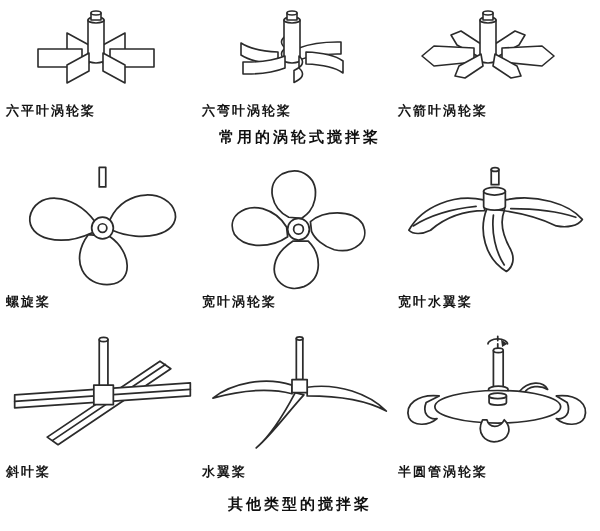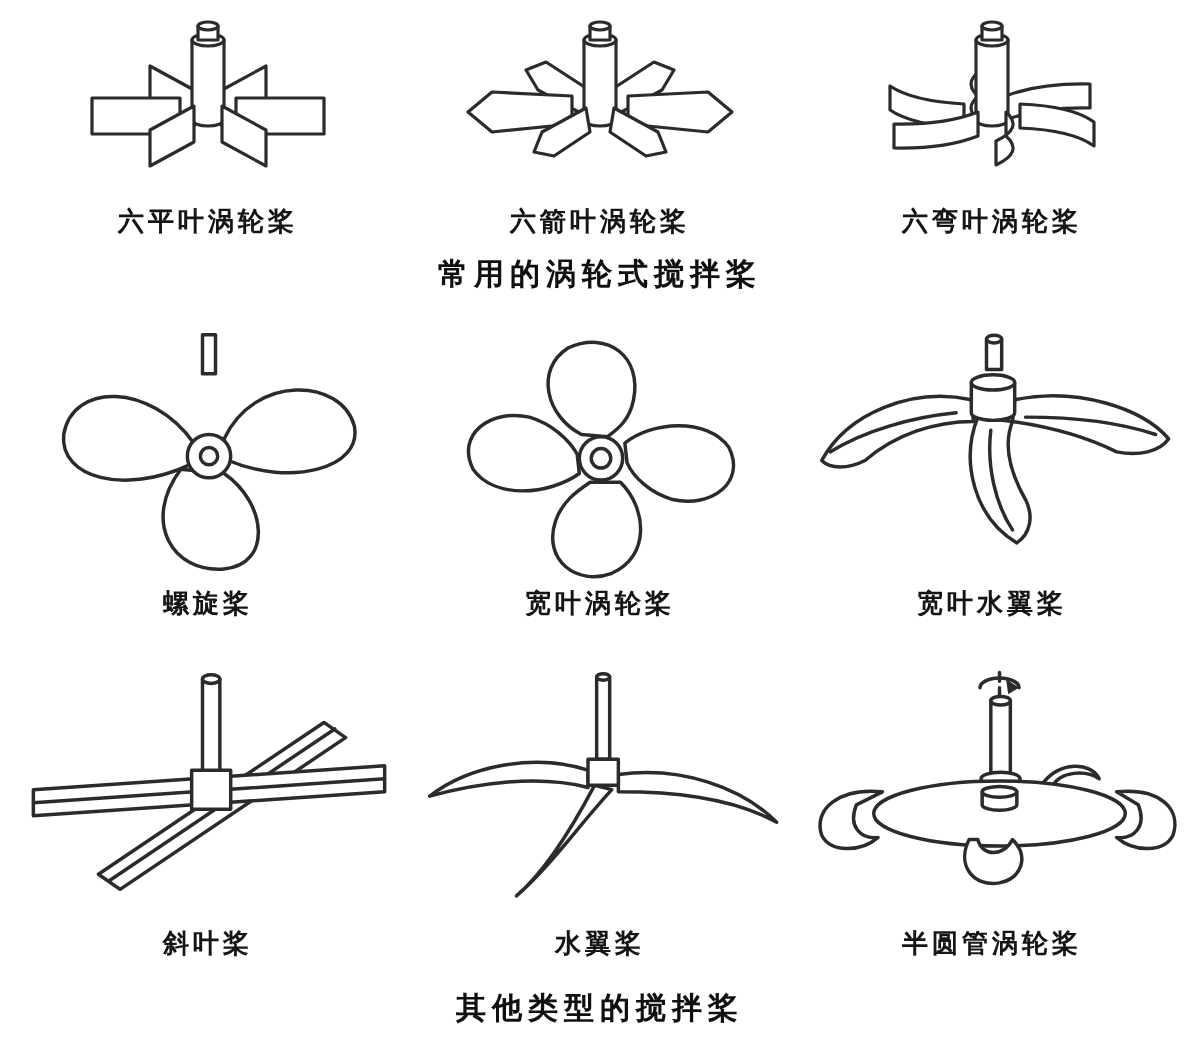--- a/index.html
+++ b/index.html
@@ -1,20 +1,20 @@
 <!DOCTYPE html>
 <html><head>
 <meta charset="utf-8">
 <style>
   * { margin:0; padding:0; box-sizing:border-box; }
   html,body { width:600px; height:531px; background:#ffffff; }
   body { font-family:"DejaVu Sans", sans-serif; color:#111; overflow:hidden; }
   .sheet { width:600px; height:531px; padding-top:8px; display:flex; flex-direction:column; align-items:center; }
   .row { display:flex; justify-content:center; width:100%; }
-  .cell { width:196px; display:flex; flex-direction:column; align-items:center; }
+  .cell { width:196px; display:flex; flex-direction:column; align-items:flex-start; }
   .label { font-size:13px; font-weight:600; letter-spacing:2px; margin-top:2px; color:#151515; white-space:nowrap; }
   .caption { text-align:center; font-size:15px; font-weight:800; letter-spacing:3px; color:#101010; }
   .caption-1 { margin-top:8px; }
   .row-2 { margin-top:22px; }
   .row-3 { margin-top:16px; }
   .caption-2 { margin-top:14px; }
   
   .art path, .art rect, .art ellipse, .art circle, .art polygon, .art line {
     stroke:#2b2b2b; stroke-width:1.6; fill:#ffffff;
     stroke-linejoin:round; stroke-linecap:round;
@@ -48,59 +48,59 @@
           <polygon points="83,45 61,57 61,75 83,63"></polygon>
           <polygon points="97,45 119,57 119,75 97,63"></polygon>
         </g>
       </svg>
       <figcaption class="label">六平叶涡轮桨</figcaption>
     </figure>
 
     <figure class="cell">
       <svg class="art" width="180" height="92" viewBox="0 0 180 92">
         <g>
+          <path d="M83,40 Q74,32 88,25.5 L88,37.5 Q74,44 83,52 Z"></path>
+          <path d="M97,40 Q113.5,33.5 139,34 L139,46 Q113.5,45.5 97,52 Z"></path>
+          <path d="M76,44 Q50,42.5 39,35 L39,47 Q50,54.5 76,56 Z"></path>
+          <path d="M104,44 Q130,45 141,53 L141,65 Q130,57 104,56 Z"></path>
+        </g>
+        <g>
+          <path d="M82,12 L82,52 A8,3 0 0 0 98,52 L98,12"></path>
+          <ellipse cx="90" cy="12" rx="8" ry="3"></ellipse>
+          <rect x="85" y="5" width="10" height="7"></rect>
+          <ellipse cx="90" cy="5" rx="5" ry="2"></ellipse>
+        </g>
+        <g>
+          <path d="M97,48 Q106,56 92,62.5 L92,74.5 Q106,68 97,60 Z"></path>
+          <path d="M83,48 Q66.5,54.5 41,54 L41,66 Q66.5,66.5 83,60 Z"></path>
+        </g>
+      </svg>
+      <figcaption class="label">六弯叶涡轮桨</figcaption>
+    </figure>
+
+    <figure class="cell">
+      <svg class="art" width="180" height="92" viewBox="0 0 180 92">
+        <g>
           <path d="M97,36 L117,23 L127,27 L121,37 L97,50 Z"></path>
           <path d="M83,36 L63,23 L53,27 L59,37 L83,50 Z"></path>
           <path d="M104,40 L144,38 L156,48 L144,58 L104,54 Z"></path>
           <path d="M76,40 L36,38 L24,48 L36,58 L76,54 Z"></path>
         </g>
         <g>
           <path d="M82,12 L82,52 A8,3 0 0 0 98,52 L98,12"></path>
           <ellipse cx="90" cy="12" rx="8" ry="3"></ellipse>
           <rect x="85" y="5" width="10" height="7"></rect>
           <ellipse cx="90" cy="5" rx="5" ry="2"></ellipse>
         </g>
         <g>
           <path d="M97,46 L119,58 L123,68 L113,70 L95,58 Z"></path>
           <path d="M83,46 L61,58 L57,68 L67,70 L85,58 Z"></path>
         </g>
       </svg>
       <figcaption class="label">六箭叶涡轮桨</figcaption>
-    </figure>
-
-    <figure class="cell">
-      <svg class="art" width="180" height="92" viewBox="0 0 180 92">
-        <g>
-          <path d="M83,40 Q74,32 88,25.5 L88,37.5 Q74,44 83,52 Z"></path>
-          <path d="M97,40 Q113.5,33.5 139,34 L139,46 Q113.5,45.5 97,52 Z"></path>
-          <path d="M76,44 Q50,42.5 39,35 L39,47 Q50,54.5 76,56 Z"></path>
-          <path d="M104,44 Q130,45 141,53 L141,65 Q130,57 104,56 Z"></path>
-        </g>
-        <g>
-          <path d="M82,12 L82,52 A8,3 0 0 0 98,52 L98,12"></path>
-          <ellipse cx="90" cy="12" rx="8" ry="3"></ellipse>
-          <rect x="85" y="5" width="10" height="7"></rect>
-          <ellipse cx="90" cy="5" rx="5" ry="2"></ellipse>
-        </g>
-        <g>
-          <path d="M97,48 Q106,56 92,62.5 L92,74.5 Q106,68 97,60 Z"></path>
-          <path d="M83,48 Q66.5,54.5 41,54 L41,66 Q66.5,66.5 83,60 Z"></path>
-        </g>
-      </svg>
-      <figcaption class="label">六弯叶涡轮桨</figcaption>
     </figure>
   </div>
 
   <h2 class="caption caption-1">常用的涡轮式搅拌桨</h2>
 
   <div class="row row-3">
 
     <figure class="cell">
       <svg class="art" width="193" height="128" viewBox="0 0 178 118">
         <g>

